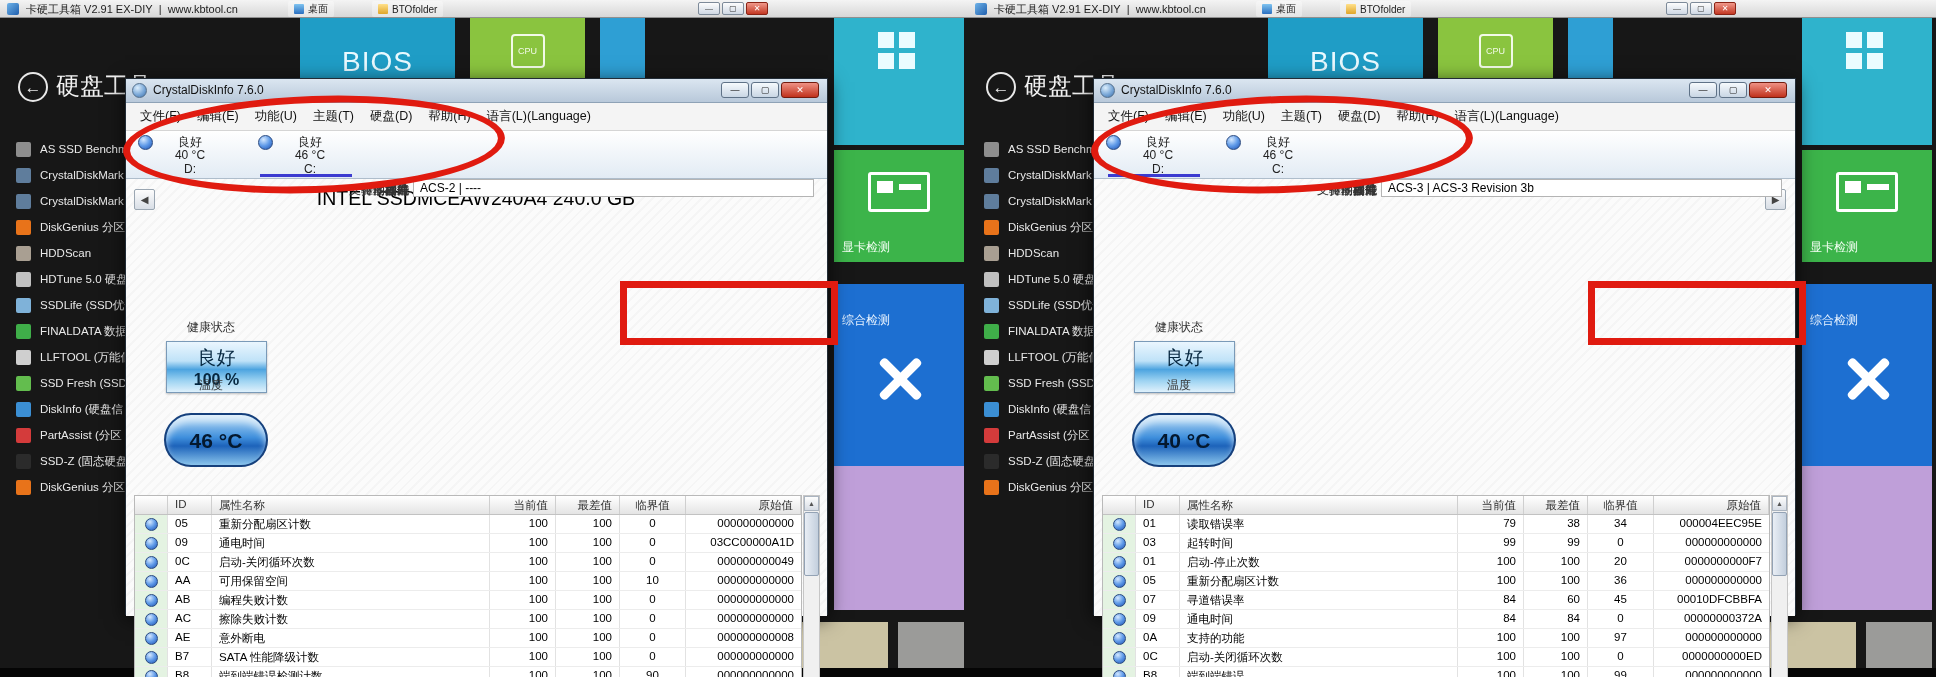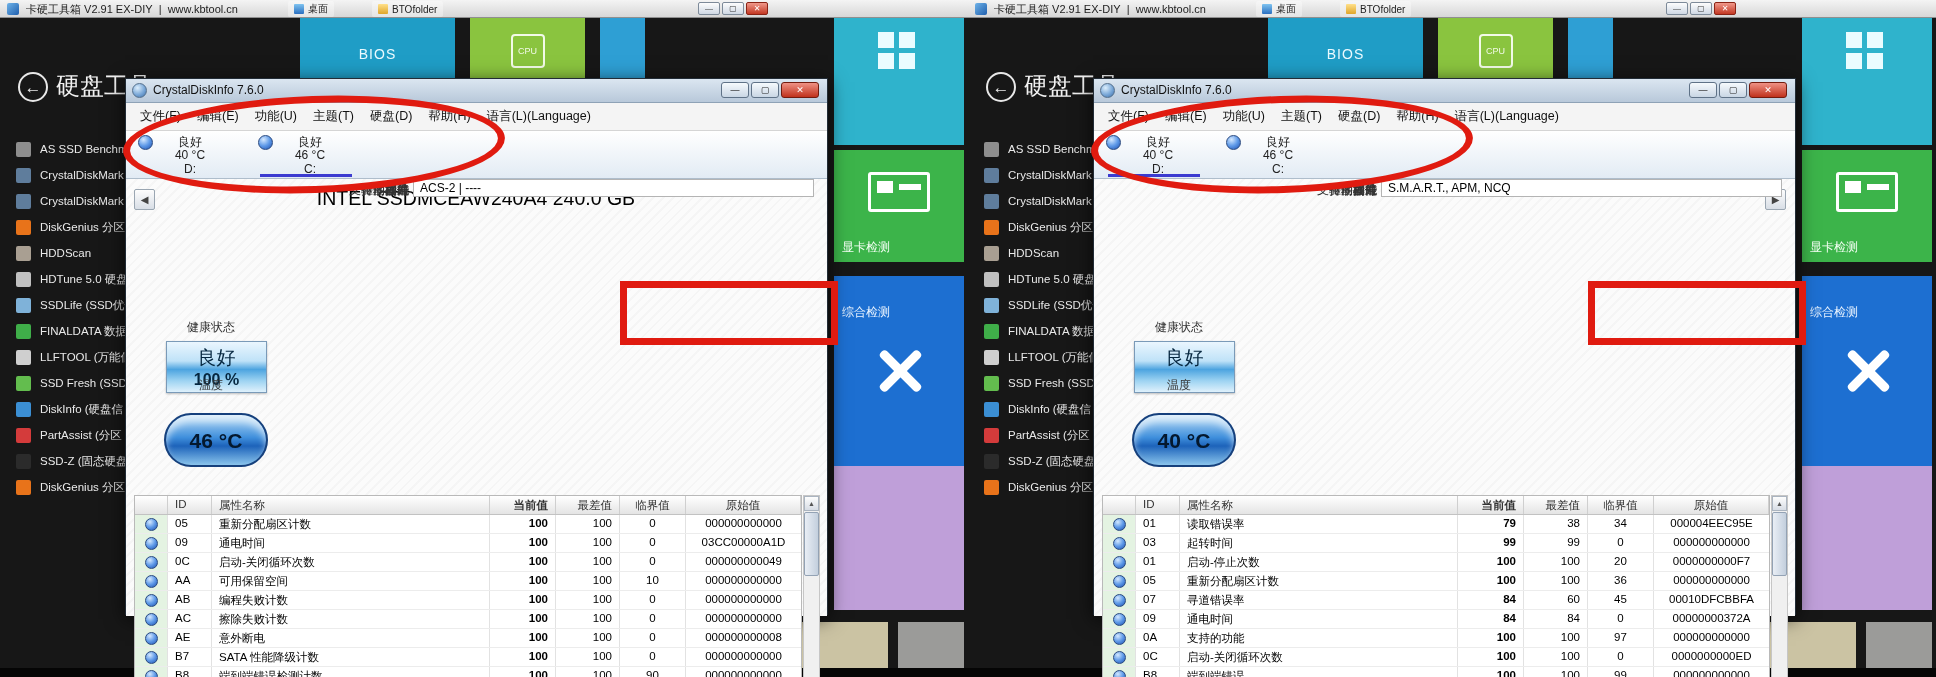--- a/index.html
+++ b/index.html
@@ -17,34 +17,34 @@
   .tb-desktop{left:288px;} .tb-folder{left:372px;}
   .ic-desktop{background:linear-gradient(#7fc3f0,#2a6fc0);}
   .ic-folder{background:linear-gradient(#ffe08a,#e0a62a);}
   .strip-btns{position:absolute;right:200px;top:2px;display:flex;gap:2px;}
   .sbtn{width:22px;height:13px;border:1px solid #7d8a99;border-radius:2px;background:linear-gradient(#fdfdfd,#cfd8e4);font-size:8px;line-height:11px;text-align:center;color:#333;}
   .sbtn.close{background:linear-gradient(#f0988a,#c33823);color:#fff;border-color:#8a2315;}
 
   
   .tile{position:absolute;z-index:1;}
   .tile-bios{left:300px;top:18px;width:155px;height:124px;background:#1f9dc6;}
-  .tile-bios .lbl{margin-top:28px;text-align:center;font-size:14px;color:#eafaff;letter-spacing:1px;}
+  .tile-bios .lbl{margin-top:28px;text-align:center;font-size:28px;color:#eafaff;letter-spacing:1px;}
   .tile-cpu{left:470px;top:18px;width:115px;height:124px;background:#8ac43f;}
   .cpu-ic{margin:16px auto 0;width:34px;height:34px;border:2px solid #f2fae8;border-radius:4px;font-size:9px;color:#f2fae8;text-align:center;line-height:30px;}
   .tile-sliver{left:600px;top:18px;width:45px;height:124px;background:#2e9fd4;}
   .tile-mem{left:834px;top:18px;width:130px;height:127px;background:#2fb3cc;}
   .grid-ic{position:absolute;left:44px;top:14px;width:38px;height:38px;}
   .grid-ic i{position:absolute;width:16px;height:16px;background:#eafcff;}
   .grid-ic i:nth-child(2){left:21px;} .grid-ic i:nth-child(3){top:21px;} .grid-ic i:nth-child(4){left:21px;top:21px;}
   .tile-gpu{left:834px;top:150px;width:130px;height:112px;background:#3cb44a;}
   .gpu-ic{position:absolute;left:34px;top:22px;width:62px;height:40px;border:3px solid #fff;border-radius:3px;}
   .gpu-ic i{position:absolute;left:6px;top:6px;width:16px;height:12px;background:#fff;}
   .gpu-ic b{position:absolute;left:28px;top:9px;width:22px;height:6px;background:#fff;}
   .tile-gpu .lbl{position:absolute;left:8px;bottom:6px;font-size:12px;color:#f4fff4;}
-  .tile-tools{left:834px;top:276px;width:130px;height:192px;background:#1d6fd1;}
+  .tile-tools{left:834px;top:284px;width:130px;height:192px;background:#1d6fd1;}
   .tile-tools .lbl{position:absolute;left:8px;top:28px;font-size:12px;color:#eaf4ff;}
   .wrench-ic{position:absolute;left:40px;top:70px;width:50px;height:50px;}
   .wrench-ic i{position:absolute;left:22px;top:-2px;width:9px;height:54px;background:#fff;border-radius:4px;transform:rotate(45deg);}
   .wrench-ic b{position:absolute;left:22px;top:-2px;width:9px;height:54px;background:#fff;border-radius:4px;transform:rotate(-45deg);}
   .tile-purple{left:834px;top:466px;width:130px;height:144px;background:#bf9fd9;}
   .btile{position:absolute;top:622px;height:46px;z-index:2;display:flex;align-items:center;padding-left:15px;font-size:12.5px;color:#1d1d1d;}
   .bt1{left:345px;width:170px;background:#85826f;}
   .bt2{left:525px;width:175px;background:#b0aca0;}
   .bt3{left:710px;width:178px;background:#cbc3a3;}
   .bt4{left:898px;width:66px;background:#9b9b99;}
@@ -109,24 +109,24 @@
   .trow{display:flex;height:19px;border-bottom:1px solid #ececec;}
   .thead .trow{height:19px;background:linear-gradient(#ffffff,#e4e4e4);border-bottom:1px solid #c2c2c2;}
   .tc{border-right:1px solid #e2e2e2;font-size:11.5px;color:#000;padding:2px 7px 0;white-space:nowrap;overflow:hidden;}
   .thead .tc{color:#333;border-right:1px solid #cfcfcf;}
   .c-icon{width:33px;padding:0;background:#e4f3e2;}
   .tbody .c-icon{display:flex;align-items:center;justify-content:center;}
   .c-icon .orb{position:static;width:13px;height:13px;}
   .thead .c-icon{background:linear-gradient(#ffffff,#e4e4e4);}
   .c-id{width:44px;}
   .c-name{width:278px;}
-  .c-cur{width:66px;text-align:right;font-weight:bold;}
+  .c-cur{width:66px;text-align:right;}
   .c-worst{width:64px;text-align:right;}
   .c-th{width:66px;text-align:center;}
-  .c-raw{width:115px;text-align:center;border-right:none;}
+  .c-raw{width:115px;text-align:right;border-right:none;}
   .vscroll{position:absolute;left:677px;top:316px;width:17px;height:209px;background:#f0f0f0;border:1px solid #c6c6c6;}
   .varrow{position:absolute;left:0;width:15px;height:15px;background:linear-gradient(#fdfdfd,#d7dde5);border:1px solid #aab4c0;font-size:7px;color:#555;text-align:center;line-height:14px;}
   .va-up{top:0;}
   .vthumb{position:absolute;left:0;top:16px;width:15px;height:64px;background:linear-gradient(90deg,#e9eef5,#c3cfdd);border:1px solid #93a2b4;border-radius:2px;}
 
   
   .red-ellipse{position:absolute;left:123px;top:96px;width:382px;height:97px;border:7px solid #e01b10;border-radius:50%;transform:rotate(-2deg);z-index:9;}
   .red-rect{position:absolute;left:620px;top:281px;width:218px;height:64px;border:7px solid #e01b10;z-index:9;}
 </style>
 </head>
@@ -722,21 +722,20 @@
           </div>
           </div>
         <div class="rowgrp wide">
 
         <div class="frow">
             <div class="flabel">标准</div>
             <div class="fbox">ACS-3 | ACS-3 Revision 3b</div>
           </div>
             <div class="frow">
             <div class="flabel">支持的功能</div>
-            <div class="fbox">S.M.A.R.T., APM, NCQ</div>
           </div>
           </div>
 
         <div class="smart">
           <div class="thead">
             <div class="trow">
               <div class="tc c-icon"></div>
               <div class="tc c-id">ID</div>
               <div class="tc c-name">属性名称</div>
               <div class="tc c-cur">当前值</div>

